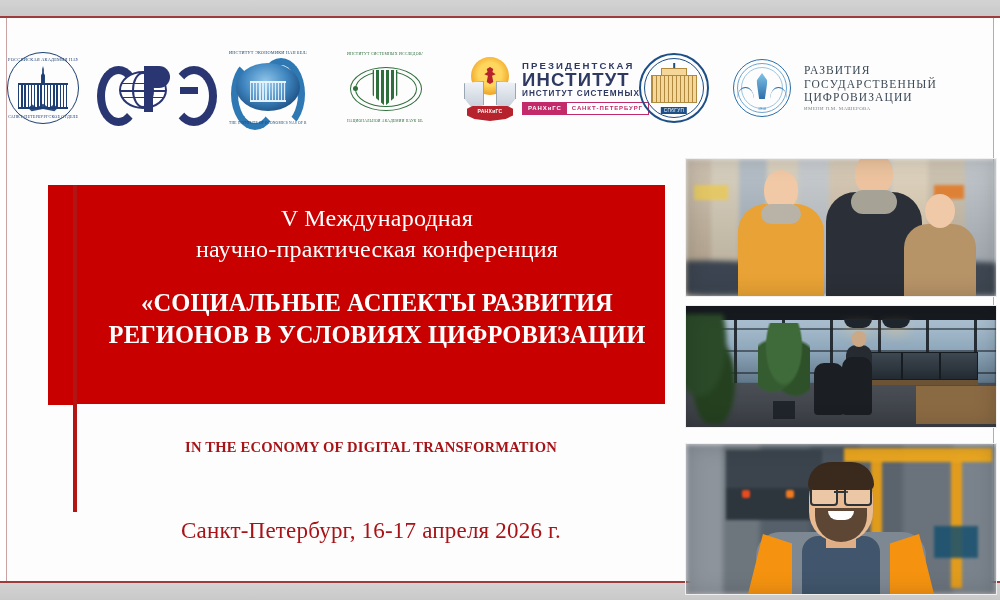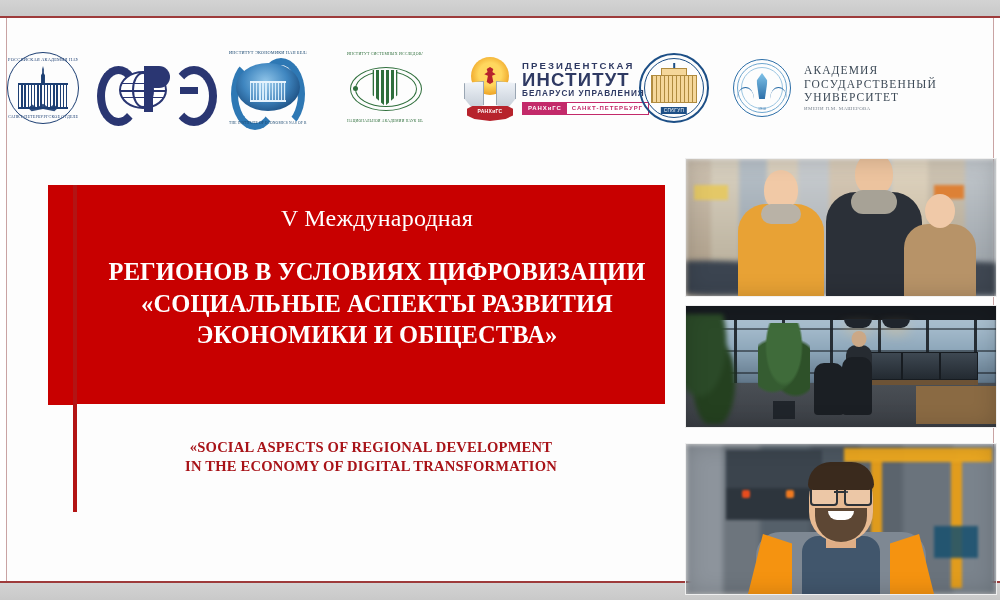--- a/index.html
+++ b/index.html
@@ -802,21 +802,21 @@
           <div class="ranepa-eagle"></div>
           <div class="ranepa-wing-l"></div>
           <div class="ranepa-wing-r"></div>
           <div class="ranepa-ribbon">
             <div class="ranepa-ribbon-txt">РАНХиГС</div>
           </div>
         </div>
         <div class="ranepa-words">
           <div class="ranepa-l1">ПРЕЗИДЕНТСКАЯ</div>
           <div class="ranepa-l2">ИНСТИТУТ</div>
-          <div class="ranepa-l3">БЕЛАРУСИ УПРАВЛЕНИЯ</div>
+          <div class="ranepa-l3">ИНСТИТУТ СИСТЕМНЫХ</div>
           <div class="ranepa-bar">
             <span class="bar-a">РАНХиГС</span>
             <span class="bar-b">САНКТ-ПЕТЕРБУРГ</span>
           </div>
         </div>
       </div>
 
       <div class="logo logo-gup">
         <div class="seal gup-seal">
           <div class="gup-ring1"></div>
@@ -833,48 +833,48 @@
           <div class="vsu-ring1"></div>
           <div class="vsu-ring2"></div>
           <div class="vsu-ring3"></div>
           <div class="vsu-pen"></div>
           <div class="vsu-wing-l"></div>
           <div class="vsu-wing-r"></div>
           <div class="vsu-year">1910</div>
         </div>
         <div class="vsu-div"></div>
         <div class="vsu-words">
-          <div class="w">АКАДЕМИЯ</div>
+          <div class="w">РАЗВИТИЯ</div>
           <div class="w">ГОСУДАРСТВЕННЫЙ</div>
-          <div class="w">УНИВЕРСИТЕТ</div>
+          <div class="w">ЦИФРОВИЗАЦИИ</div>
           <div class="sub">ИМЕНИ П.М. МАШЕРОВА</div>
         </div>
       </div>
 
     </div>
 
     <div class="accent-slab"></div>
     <div class="accent-line"></div>
 
     <div class="banner">
       <div class="banner-line-1">
         <div>V Международная</div>
+        <div>научно-практическая конференция</div>
       </div>
       <div class="banner-title">
+        <div>«СОЦИАЛЬНЫЕ АСПЕКТЫ РАЗВИТИЯ</div>
         <div>РЕГИОНОВ В УСЛОВИЯХ ЦИФРОВИЗАЦИИ</div>
-        <div>«СОЦИАЛЬНЫЕ АСПЕКТЫ РАЗВИТИЯ</div>
-        <div>ЭКОНОМИКИ И ОБЩЕСТВА»</div>
       </div>
     </div>
 
     <div class="subtitle-en">
-      <div>«SOCIAL ASPECTS OF REGIONAL DEVELOPMENT</div>
       <div>IN THE ECONOMY OF DIGITAL TRANSFORMATION</div>
     </div>
 
+    <div class="place-date">Санкт-Петербург, 16-17 апреля 2026 г.</div>
 
     <div class="photo photo-1">
       <div class="ph-canvas">
         <div class="p1-bg"></div>
         <div class="p1-sign-y"></div>
         <div class="p1-sign-o"></div>
         <div class="p1-crowd"></div>
         <div class="p1-person p1-woman">
           <div class="p1-woman-hair"></div>
           <div class="p1-woman-head"></div>

